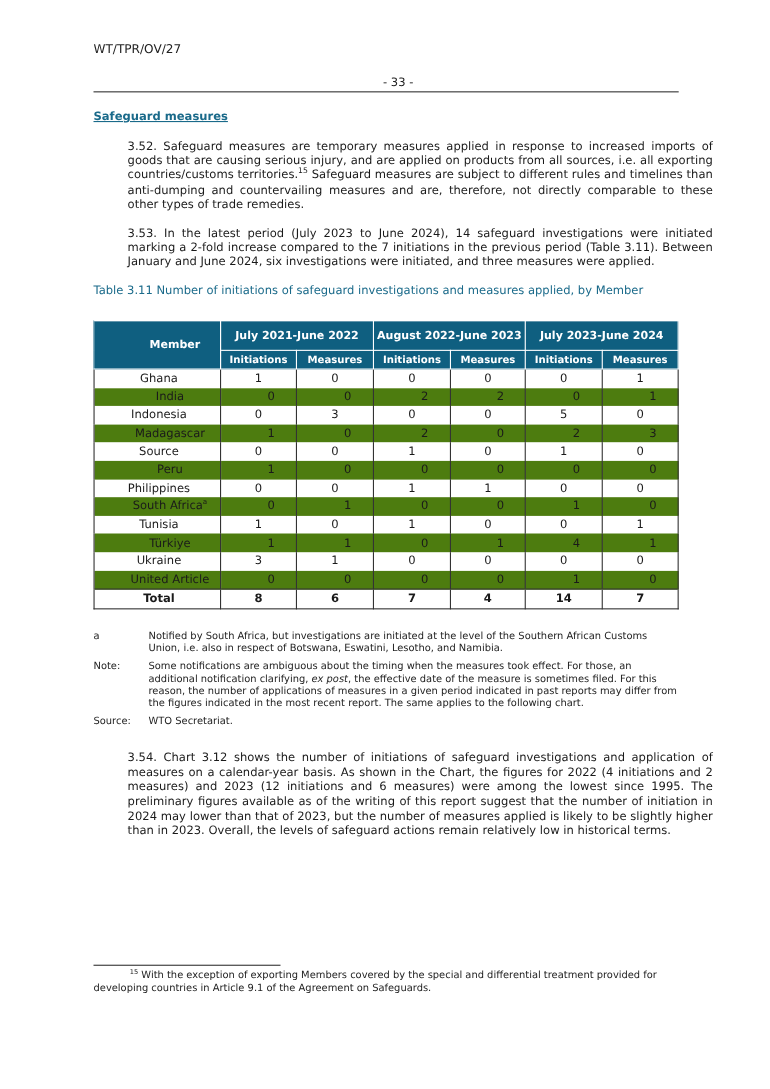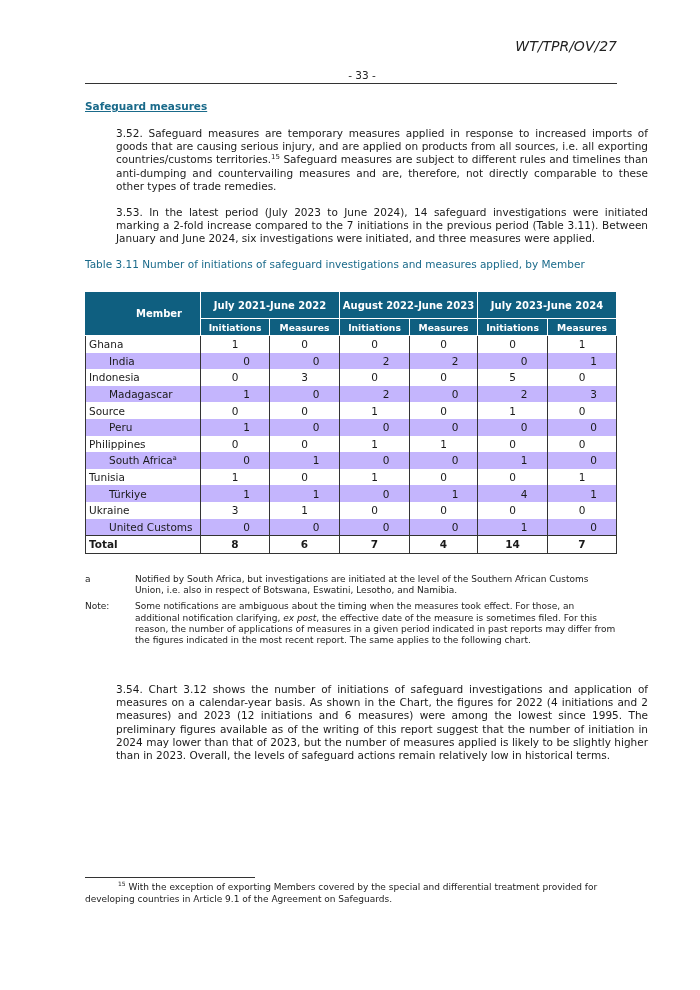--- a/index.html
+++ b/index.html
@@ -2,22 +2,22 @@
 <html><head>
   <meta charset="utf-8">
   <style>
     html, body { margin: 0; padding: 0; background: #ffffff; }
     body {
       width: 700px; height: 990px; position: relative; overflow: hidden;
       font-family: "DejaVu Sans", sans-serif; color: #1a1a1a;
     }
     .page { position: absolute; left: 85px; top: 0; width: 532px; }
     .doc-symbol {
-      position: absolute; top: 38px; left: 0; width: 532px; text-align: right;
-      font-size: 14px; color: #222; font-style: italic;
+      position: absolute; top: 38px; left: 0; width: 532px; text-align: left;
+      font-size: 11px; color: #222;
     }
     .page-number {
       position: absolute; top: 69px; left: 11px; width: 532px; text-align: center;
       font-size: 10.5px; color: #222;
     }
     .header-rule {
       position: absolute; top: 83px; left: 0; width: 532px; height: 0;
       border-top: 1.2px solid #333;
     }
     .section-heading {
@@ -45,22 +45,22 @@
       background: #0f5f80; color: #ffffff; font-weight: bold; font-size: 10px;
       border: 1px solid #ffffff; padding: 0; text-align: center;
     }
     table.data tr.h1 th { height: 26px; }
     table.data tr.h2 th { height: 16px; font-size: 9.2px; }
     table.data th.member-head { font-size: 10px; border-left: 1px solid #0f5f80; padding-left: 32px; }
     table.data td {
       border-left: 1px solid #333; border-right: 1px solid #333; height: 16.6px;
       padding: 0; text-align: center; color: #1a1a1a;
     }
-    table.data td.member { text-align: left; padding-left: 3px; }
-    table.data tr.alt td { background: #c4b5fd; padding-left: 23px; }
+    table.data td.member { text-align: center; padding-left: 3px; }
+    table.data tr.alt td { background: #4d7c0f; padding-left: 23px; }
     table.data tr.total td { font-weight: bold; border-top: 1px solid #333; border-bottom: 1.5px solid #333; }
     table.data { border: 1.5px solid #333; }
     table.data td sup { font-size: 6.5px; line-height: 0; }
     .notes { position: absolute; top: 574px; left: 0; width: 532px; font-size: 9px; line-height: 11.2px; color: #222; }
     .note-row { display: flex; margin-bottom: 5px; }
     .note-label { width: 50px; flex: 0 0 50px; }
     .note-text { flex: 1; }
     .note-text em { font-style: italic; }
     .footnote-rule {
       position: absolute; top: 877px; left: 0; width: 170px; border-top: 1px solid #333;
@@ -208,21 +208,21 @@
       <tr>
         <td class="member">Ukraine</td>
         <td>3</td>
         <td>1</td>
         <td>0</td>
         <td>0</td>
         <td>0</td>
         <td>0</td>
       </tr>
       <tr class="alt">
-        <td class="member">United Customs</td>
+        <td class="member">United Article</td>
         <td>0</td>
         <td>0</td>
         <td>0</td>
         <td>0</td>
         <td>1</td>
         <td>0</td>
       </tr>
       <tr class="total">
         <td class="member">Total</td>
         <td>8</td>
@@ -237,19 +237,23 @@
 
   <div class="notes">
     <div class="note-row">
       <div class="note-label">a</div>
       <div class="note-text">Notified by South Africa, but investigations are initiated at the level of the Southern African Customs Union, i.e. also in respect of Botswana, Eswatini, Lesotho, and Namibia.</div>
     </div>
     <div class="note-row">
       <div class="note-label">Note:</div>
       <div class="note-text"><span>Some notifications are ambiguous about the timing when the measures took effect. For those, an additional notification clarifying, </span><em>ex post</em><span>, the effective date of the measure is sometimes filed. For this reason, the number of applications of measures in a given period indicated in past reports may differ from the figures indicated in the most recent report. The same applies to the following chart.</span></div>
     </div>
+    <div class="note-row">
+      <div class="note-label">Source:</div>
+      <div class="note-text">WTO Secretariat.</div>
+    </div>
   </div>
 
   <div class="para" id="p354">3.54.  Chart 3.12 shows the number of initiations of safeguard investigations and application of measures on a calendar-year basis. As shown in the Chart, the figures for 2022 (4 initiations and 2 measures) and 2023 (12 initiations and 6 measures) were among the lowest since 1995. The preliminary figures available as of the writing of this report suggest that the number of initiation in 2024 may lower than that of 2023, but the number of measures applied is likely to be slightly higher than in 2023. Overall, the levels of safeguard actions remain relatively low in historical terms.</div>
 
   <div class="footnote-rule"></div>
   <div class="footnote"><span class="indent"></span><sup>15</sup><span> With the exception of exporting Members covered by the special and differential treatment provided for developing countries in Article 9.1 of the Agreement on Safeguards.</span></div>
 </div>
 
 </body></html>

